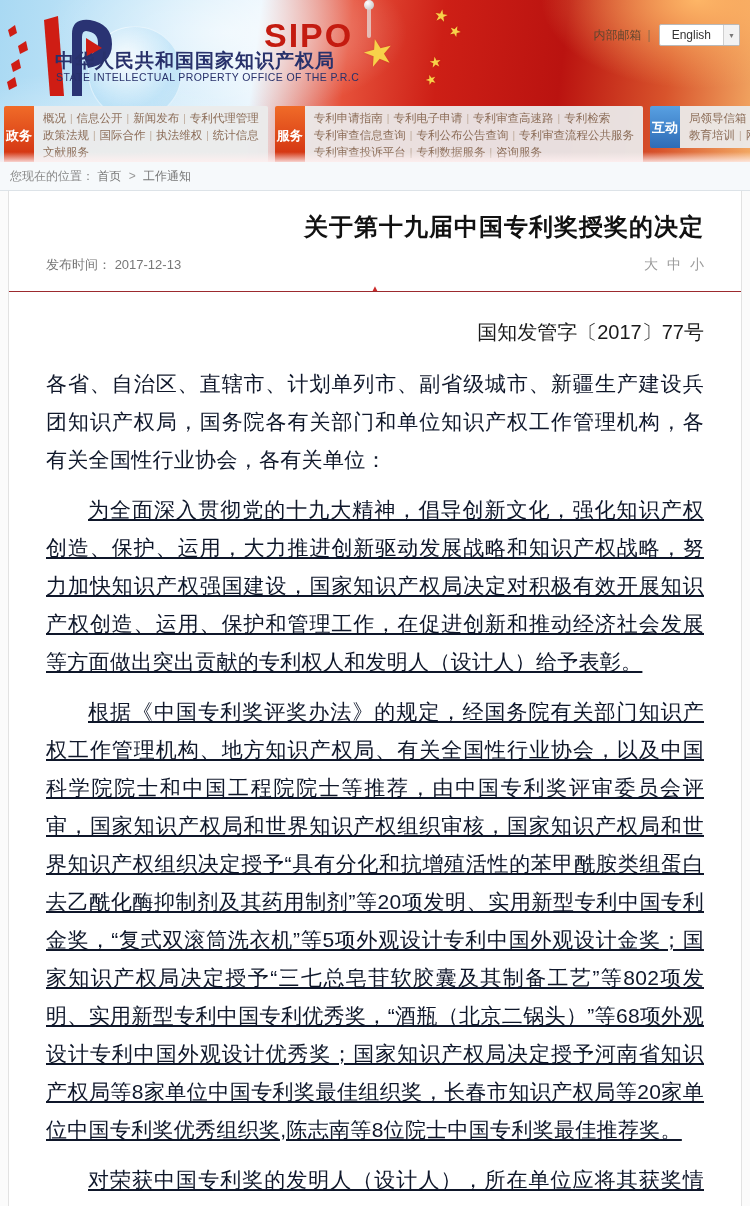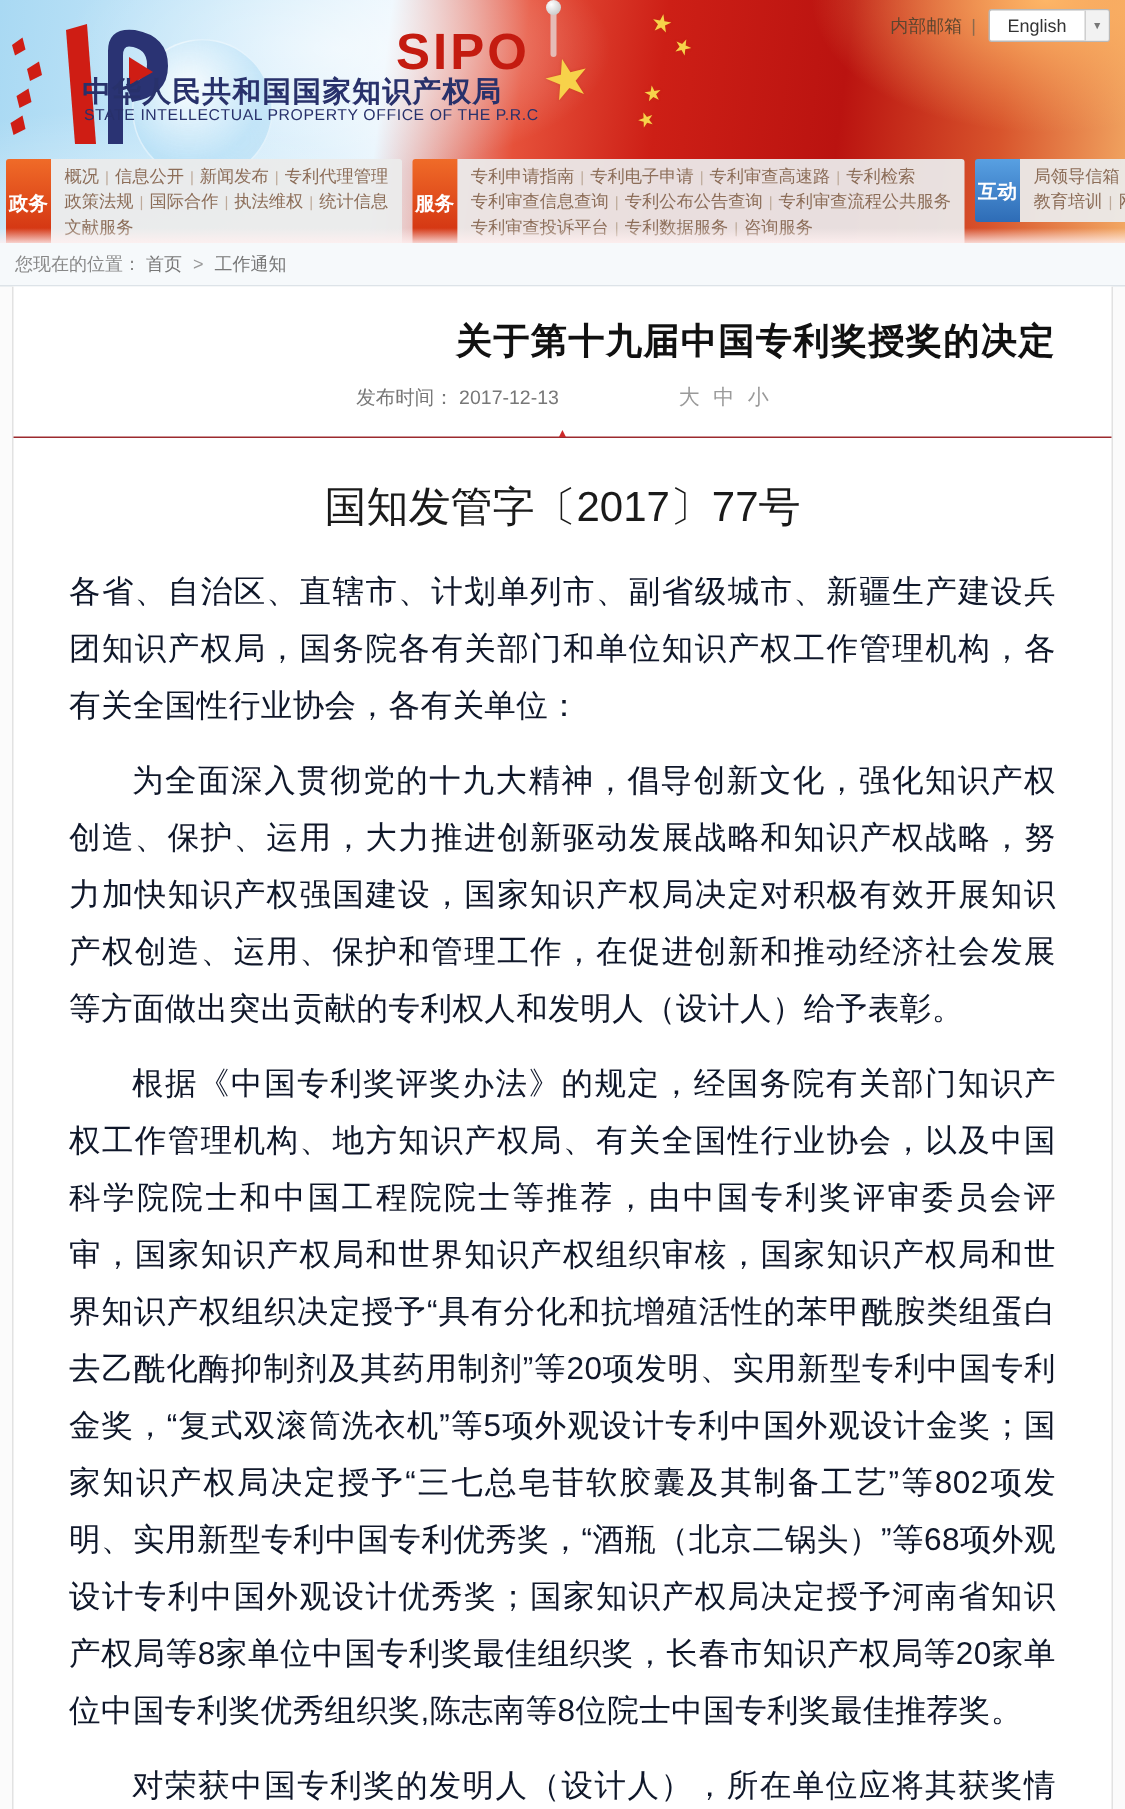--- a/index.html
+++ b/index.html
@@ -29,21 +29,21 @@
   .sipo{position:absolute;left:264px;top:16px;font-size:34px;font-weight:bold;color:var(--accent_red);letter-spacing:2px;}
   .flagpole{position:absolute;left:367px;top:4px;width:4px;height:34px;background:rgba(230,230,230,.7);border-radius:2px;}
   .flagpole:before{content:"";position:absolute;left:-3px;top:-4px;width:10px;height:10px;border-radius:50%;
     background:radial-gradient(circle at 35% 30%,#fff,#bbb);}
   .flag-star{position:absolute;color:var(--star_yellow);text-shadow:0 0 2px rgba(180,60,0,.4);}
   .fs1{left:362px;top:32px;font-size:36px;transform:rotate(-14deg);}
   .fs2{left:434px;top:6px;font-size:16px;transform:rotate(10deg);}
   .fs3{left:449px;top:23px;font-size:14px;transform:rotate(24deg);}
   .fs4{left:429px;top:54px;font-size:14px;transform:rotate(-8deg);}
   .fs5{left:425px;top:72px;font-size:13px;transform:rotate(-20deg);}
-  .top-right{position:absolute;right:10px;top:6px;display:flex;align-items:center;gap:8px;justify-content:center;}
+  .top-right{position:absolute;right:10px;top:24px;display:flex;align-items:center;gap:8px;justify-content:center;}
   .mailbox{font-size:12px;color:#5d452f;cursor:pointer;}
   .mailbox:after{content:"|";margin-left:6px;color:#8a6a4d;}
   .lang-box{display:flex;align-items:stretch;background:#fff;border:1px solid #b9b9b9;border-radius:2px;height:20px;}
   .lang-val{font-size:12px;color:#333;padding:3px 12px 0 12px;}
   .lang-arrow{width:15px;border-left:1px solid #cfcfcf;display:flex;align-items:center;justify-content:center;
     font-size:7px;color:#777;background:#f2f2f2;cursor:pointer;}
   
   .nav{position:absolute;left:0;right:0;top:106px;display:flex;align-items:flex-start;padding:0 0 0 4px;gap:7px;}
   .nav-sec{display:flex;align-items:stretch;}
   .nav-label{width:26px;padding:5px 2px;font-size:13px;font-weight:bold;color:#fff;text-align:center;
@@ -56,29 +56,29 @@
   .nav-sep{color:#bdaa9a;margin:0 4px;font-size:10px;}
   
   .breadcrumb{height:28px;line-height:28px;background:#f6f9fb;border-bottom:1px solid #dde3e8;
     padding-left:10px;font-size:12px;color:#888;}
   .crumb-link{color:#777;cursor:pointer;text-align:right;}
   .crumb-sep{margin:0 4px;color:#999;}
   
   .content{margin:0 8px;background:#fff;border-left:1px solid #e2e2e2;border-right:1px solid #e2e2e2;
     min-height:1016px;padding:0 37px;box-sizing:border-box;width:734px;}
   .art-title{padding-top:20px;text-align:right;font-size:24px;font-weight:bold;color:#111;letter-spacing:1px;}
-  .art-meta{margin-top:13px;display:flex;justify-content:center;gap:80px;align-items:center;}
+  .art-meta{margin-top:13px;display:flex;justify-content:space-between;gap:80px;align-items:center;}
   .meta-left{font-size:13px;color:#777;}
   .font-sizes{display:flex;gap:9px;}
   .fsz{font-size:14px;color:#9a9a9a;cursor:pointer;}
   .divider{position:relative;margin:17px -37px 0;border-top:1px solid #9c2a2e;}
   .divider-mark{position:absolute;left:50%;top:-8px;transform:translateX(-50%);font-size:8px;color:#cc2a2a;}
-  .doc-number{margin:27px 0 19px;text-align:center;font-size:28px;color:#1a1a1a;}
+  .doc-number{margin:27px 0 19px;text-align:right;font-size:20px;color:#1a1a1a;}
   .doc-body p{margin:0 0 12px;font-size:21px;line-height:38px;color:#0f172a;text-align:justify;letter-spacing:.3px;}
-  .doc-body p.indent{text-indent:2em;}
+  .doc-body p.indent{text-indent:2em;text-decoration:underline;}
 </style>
 </head>
 <body>
 
 <div class="banner">
   <div class="globe"></div>
 
   <div class="emblem">
     <svg width="130" height="88" viewBox="0 0 130 88">
       <g fill="#cf1d14">

